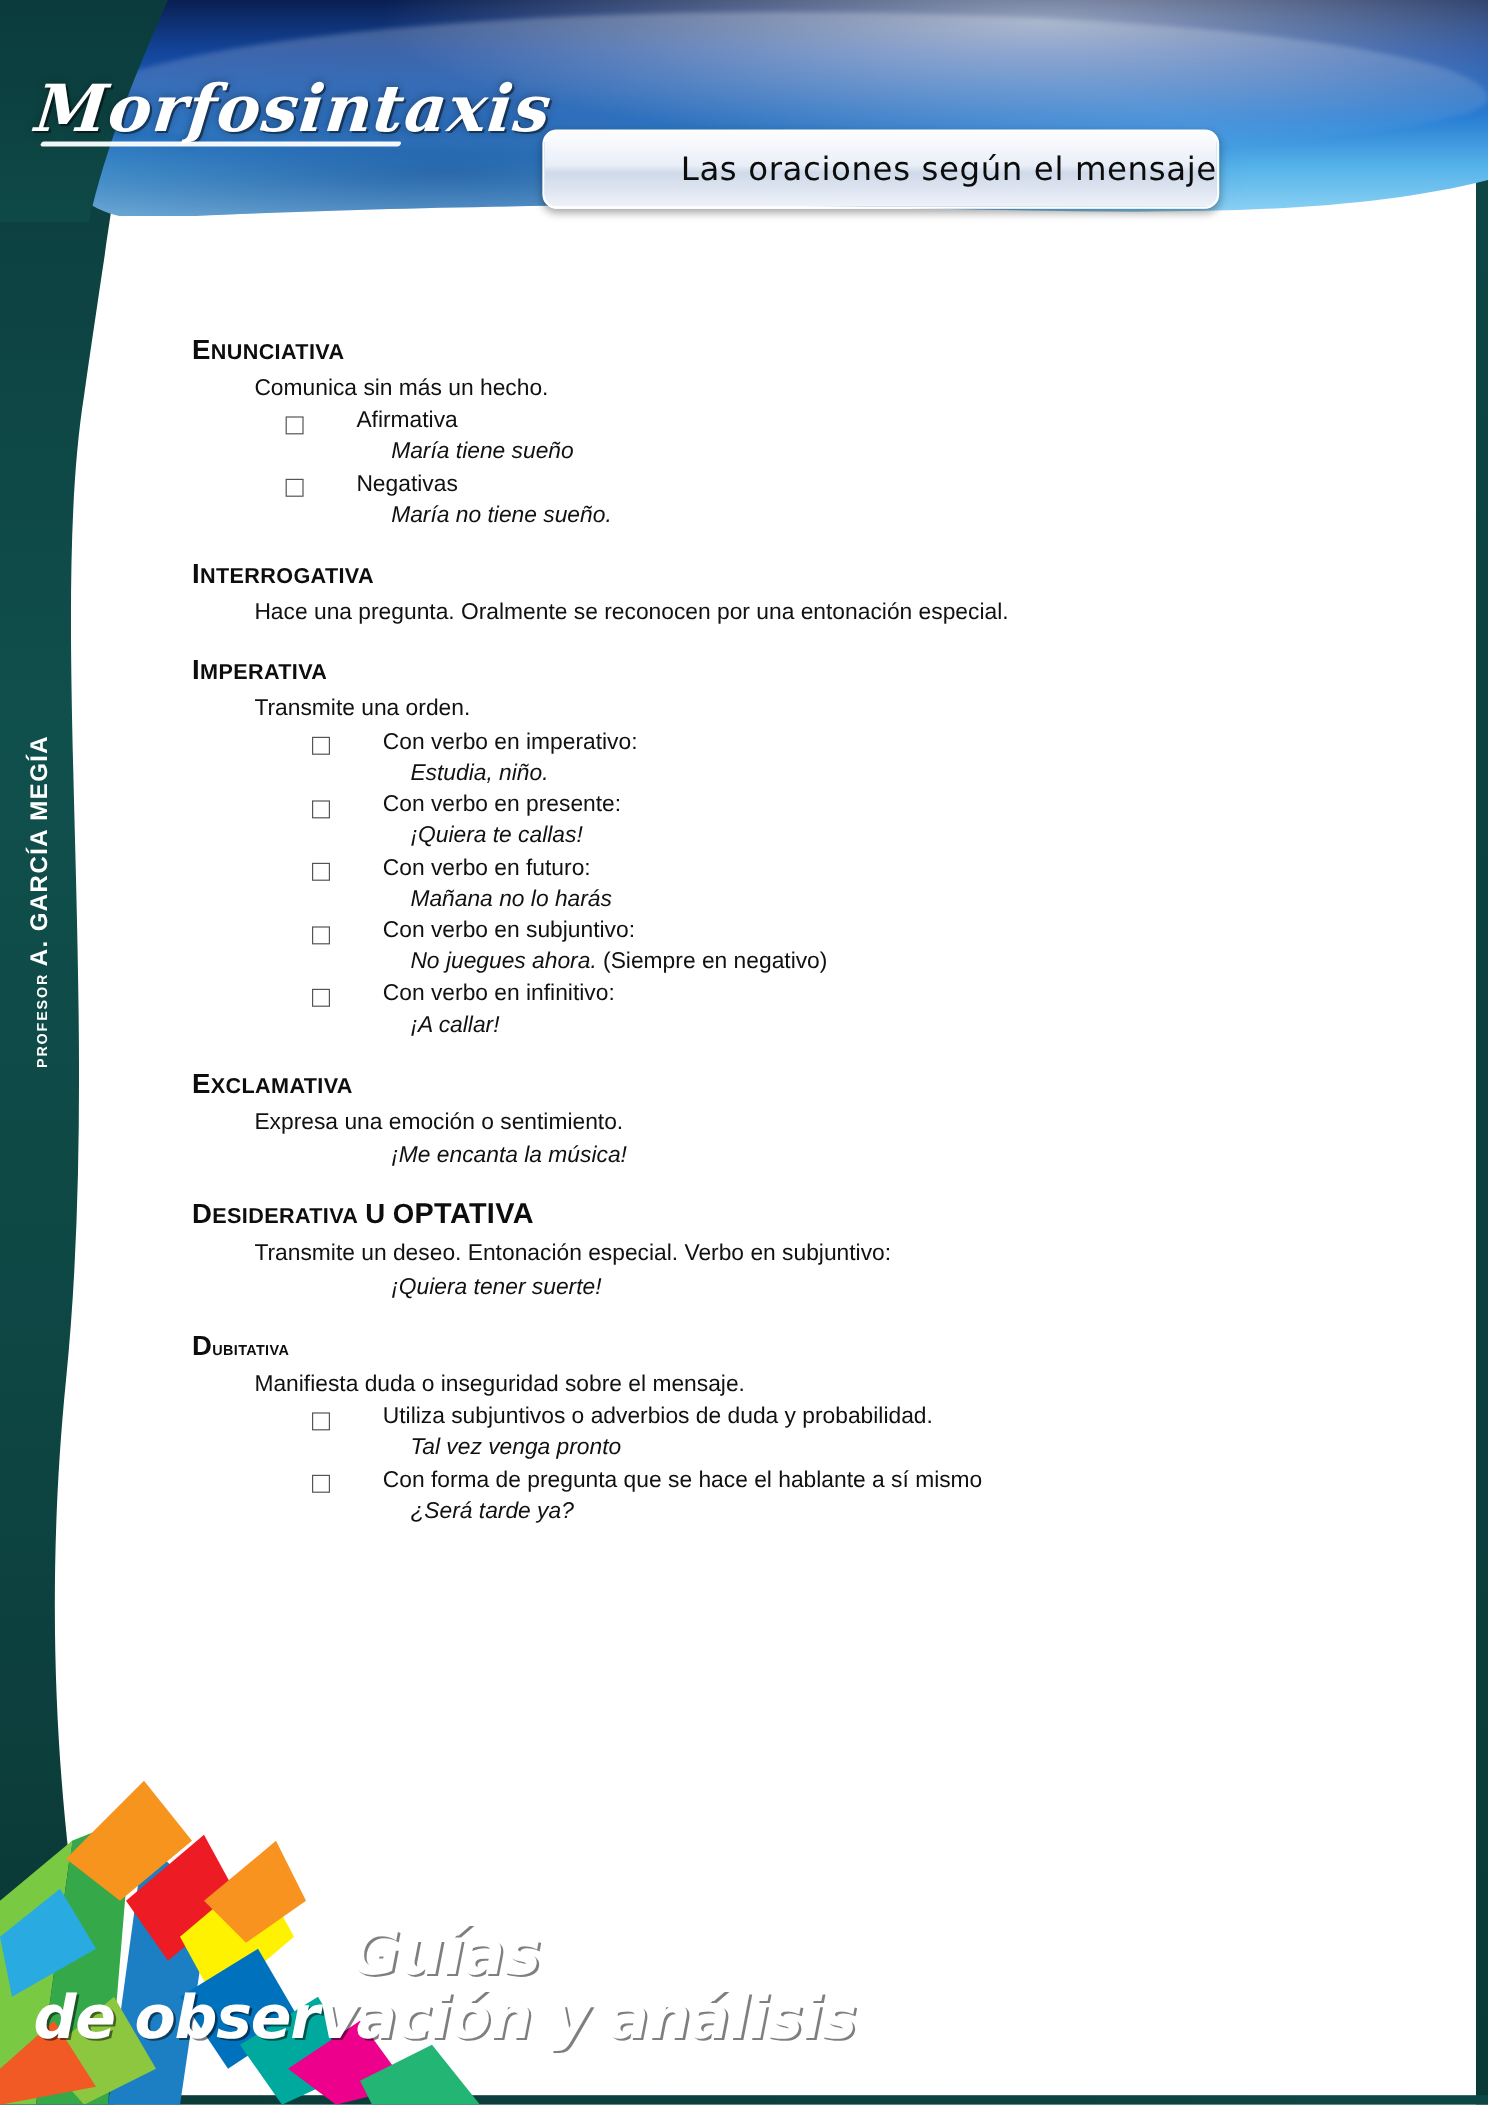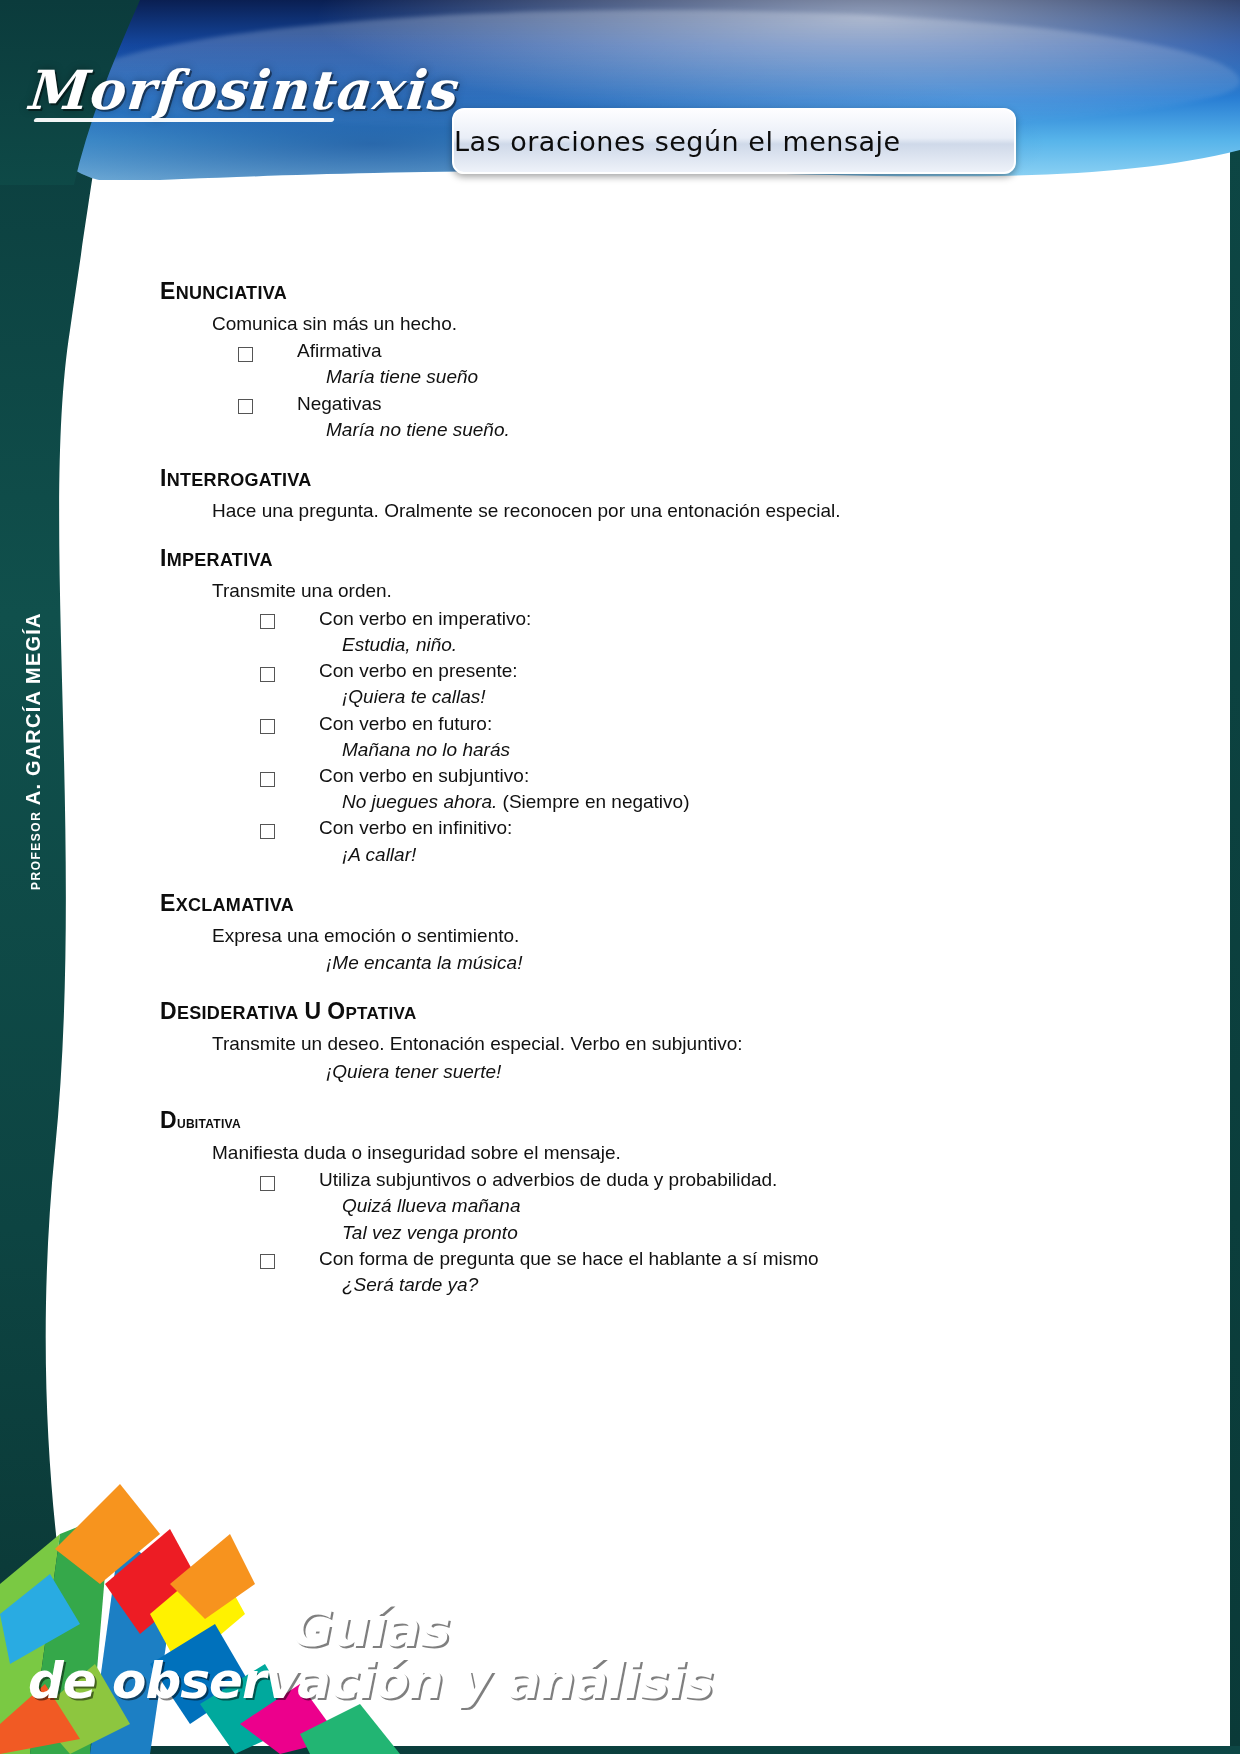--- a/index.html
+++ b/index.html
@@ -111,21 +111,21 @@
   .title-plate {
     position: absolute;
     left: 452px; top: 108px;
     width: 560px; height: 62px;
     background: linear-gradient(180deg,#fdfdff 0%, #e9eef7 45%, #cfd9e9 55%, #eef2f9 100%);
     border: 2px solid #ffffff;
     border-radius: 12px;
     box-shadow: 0 3px 7px rgba(0,0,0,.35);
     display: flex;
     align-items: center;
-    justify-content: flex-start;
+    justify-content: flex-end;
   }
   .title-plate span {
     font-family: "DejaVu Sans", sans-serif;
     font-size: 27px;
     color: #0c0c0c;
     letter-spacing: .5px;
     white-space: nowrap;
   }
 
   
@@ -330,34 +330,33 @@
       <div class="example ex-l2">¡A callar!</div>
     </div>
 
     <div class="section">
       <div class="sec-head"><span class="cap">E</span><span style="font-size: 18px;">XCLAMATIVA</span></div>
       <div class="sec-desc">Expresa una emoción o sentimiento.</div>
       <div class="example ex-center">¡Me encanta la música!</div>
     </div>
 
     <div class="section">
-      <div class="sec-head"><span class="cap">D</span><span style="font-size: 18px;">ESIDERATIVA</span> <span class="cap">U</span><span style="font-size: 18px;"></span> <span class="cap">O</span><span style="font-size: 17px;">PTATIVA</span></div>
+      <div class="sec-head"><span class="cap">D</span><span style="font-size: 18px;">ESIDERATIVA</span> <span class="cap">U</span><span style="font-size: 18px;"></span> <span class="cap">O</span><span style="font-size: 24px;">PTATIVA</span></div>
       <div class="sec-desc">Transmite un deseo. Entonación especial. Verbo en subjuntivo:</div>
       <div class="example ex-center">¡Quiera tener suerte!</div>
     </div>
 
     <div class="section">
       <div class="sec-head"><span class="cap">D</span><span style="font-size: 12px;">UBITATIVA</span></div>
       <div class="sec-desc">Manifiesta duda o inseguridad sobre el mensaje.</div>
 
       <div class="bullet-row indent-a">
         <span class="bullet-box"></span>
         <span>Utiliza subjuntivos o adverbios de duda y probabilidad.</span>
       </div>
-      <div class="example ex-l2">Quizá llueva mañana</div>
       <div class="example ex-l2">Tal vez venga pronto</div>
 
       <div class="bullet-row indent-a">
         <span class="bullet-box"></span>
         <span>Con forma de pregunta que se hace el hablante a sí mismo</span>
       </div>
       <div class="example ex-l2">¿Será tarde ya?</div>
     </div>
 
   </div>

